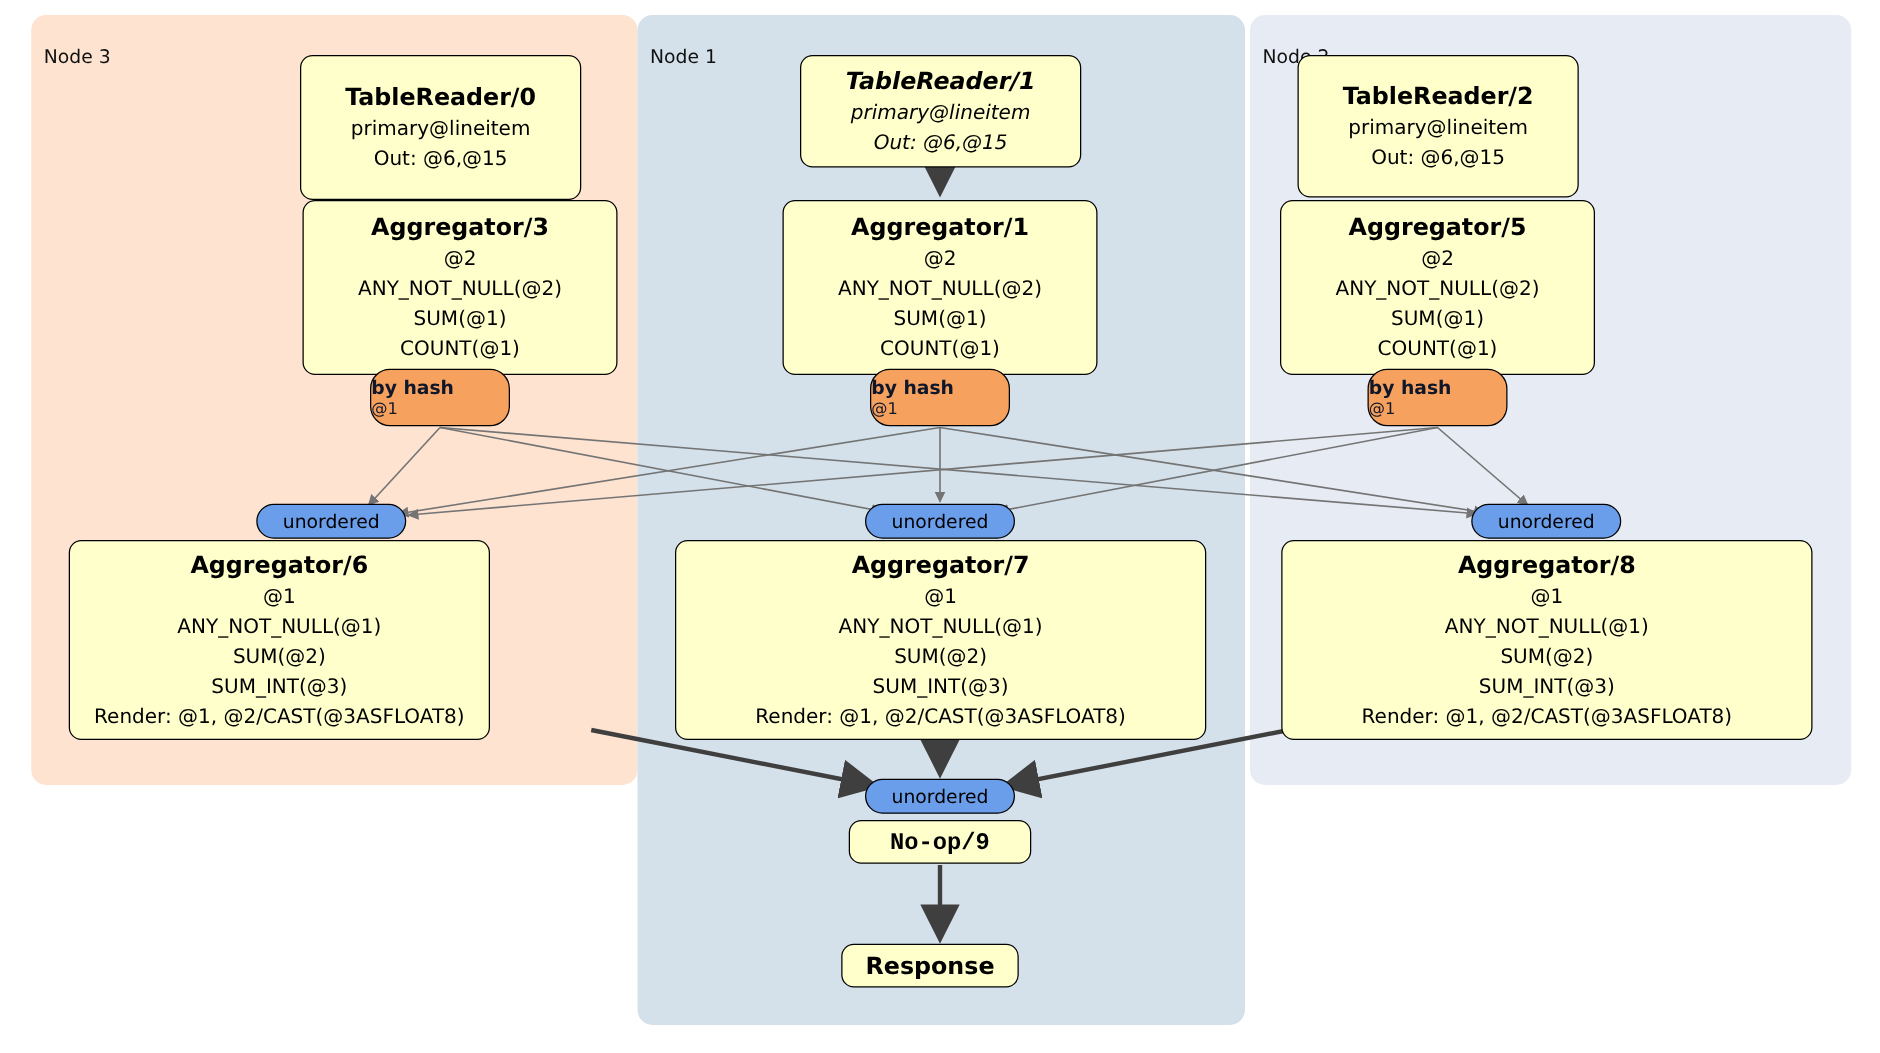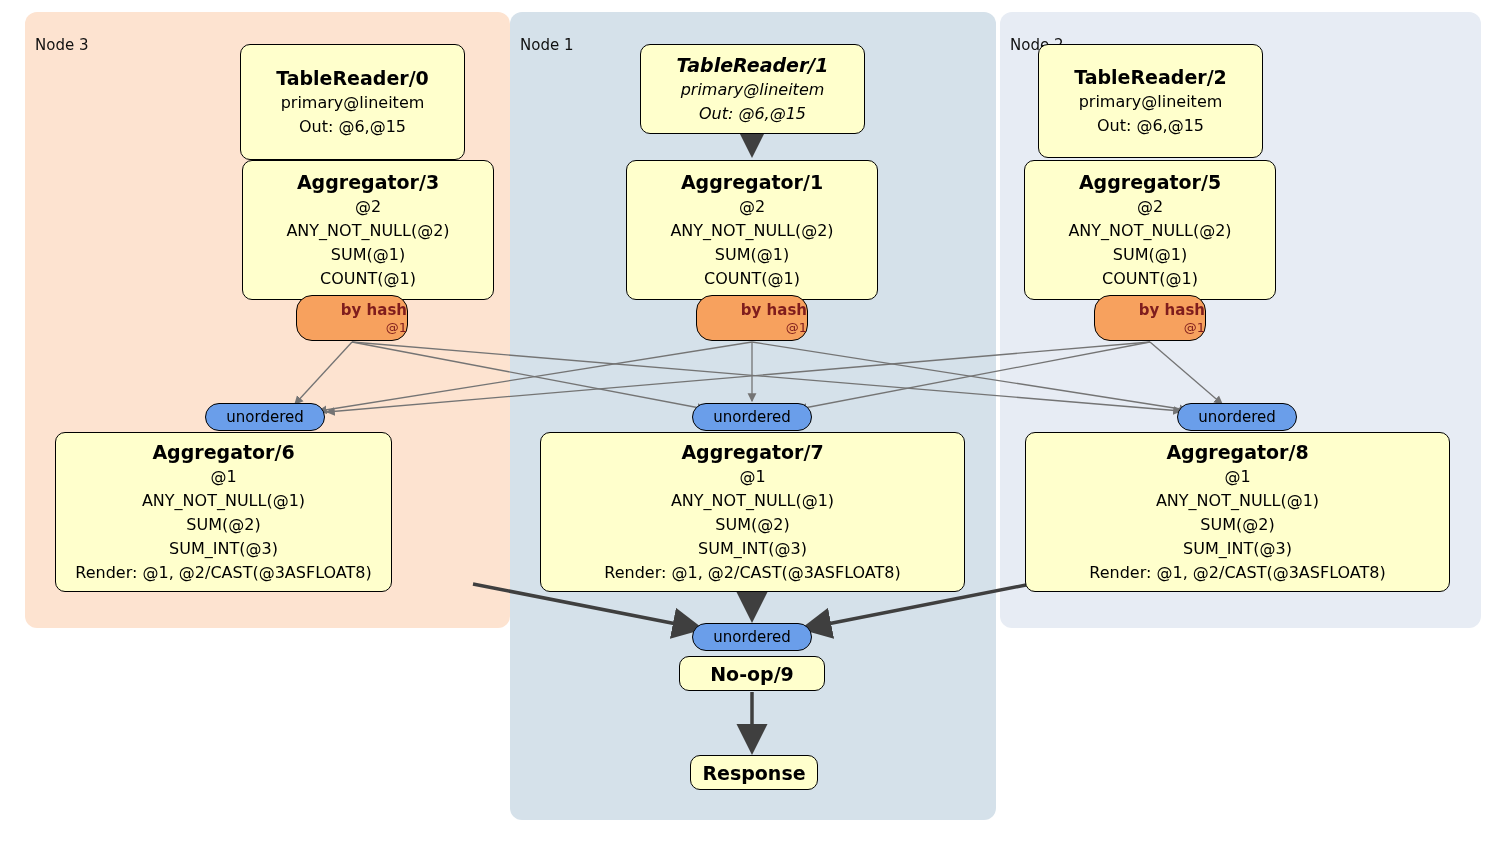--- a/index.html
+++ b/index.html
@@ -29,22 +29,22 @@
   }
   .box .title { font-weight: bold; font-size: 19px; line-height: 26px; white-space: nowrap; }
   .box .line  { font-size: 16px; line-height: 24px; white-space: nowrap; }
 
   .router {
     position: absolute;
     background: var(--router-bg, #f7a15e);
     border: 1.5px solid var(--box-border, #000);
     border-radius: 16px;
     display: flex; flex-direction: column;
-    align-items: flex-end; justify-content: center;
-    color: #7f1d1d;
+    align-items: flex-start; justify-content: center;
+    color: #0f172a;
   }
   .router .rl { font-weight: bold; font-size: 15px; line-height: 19px; }
   .router .rd { font-size: 13px; line-height: 15px; }
 
   .sync {
     position: absolute;
     background: var(--sync-bg, #6a9eea);
     border: 1.5px solid var(--box-border, #000);
     border-radius: 15px;
     display: flex; align-items: center; justify-content: center;
@@ -183,21 +183,21 @@
     <div class="line">ANY_NOT_NULL(@1)</div>
     <div class="line">SUM(@2)</div>
     <div class="line">SUM_INT(@3)</div>
     <div class="line">Render: @1, @2/CAST(@3ASFLOAT8)</div>
   </div>
 
   <div class="sync" style="left:692px; top:623px; width:120px; height:28px;">
     <span>unordered</span>
   </div>
 
-  <div class="box" style="left:679px; top:656px; width:146px; height:35px;">
+  <div class="box" style="left:679px; top:656px; width:146px; height:35px;font-family:Liberation Mono, monospace;">
     <div class="title">No-op/9</div>
   </div>
 
-  <div class="box" style="left:673px; top:755px; width:128px; height:35px;margin-left:17px;">
+  <div class="box" style="left:673px; top:755px; width:142px; height:35px;">
     <div class="title">Response</div>
   </div>
 
 </div>
 
 </body></html>

